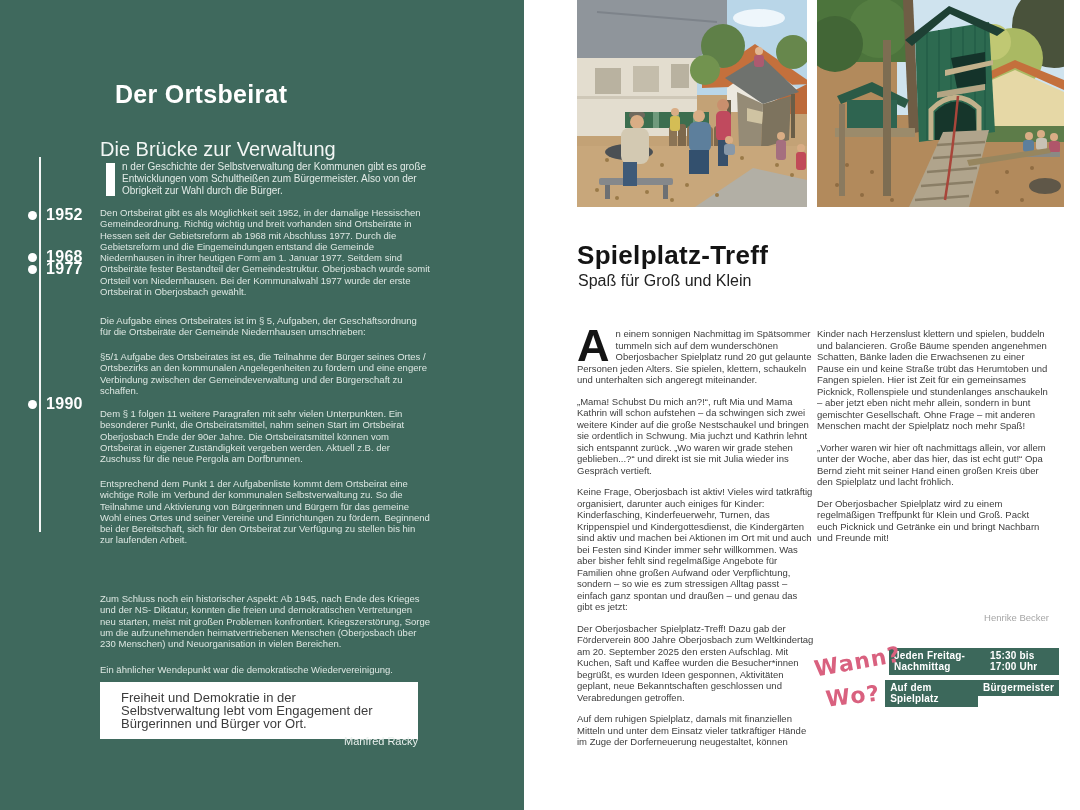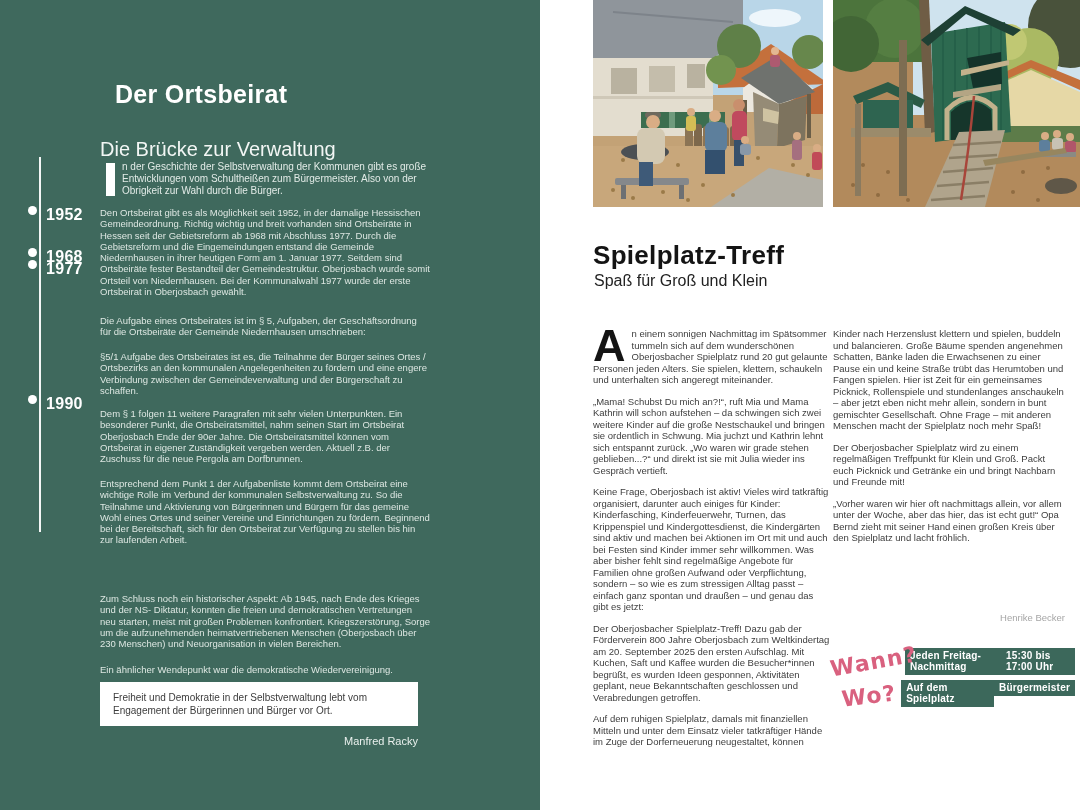--- a/index.html
+++ b/index.html
@@ -6,35 +6,35 @@
   html,body { background:#ffffff; }
   body { font-family:"Liberation Sans", sans-serif; }
   .canvas { position:relative; width:1080px; height:810px; background:#ffffff; overflow:hidden; }
 
   
   .page-left { position:absolute; left:0; top:0; width:540px; height:810px; background:#3f695d; color:#fff; }
   .lp-title { position:absolute; left:99px; top:80px; font-size:25px; font-weight:800; letter-spacing:.3px; color:#ffffff;margin-left:16px; }
   .lp-subtitle { position:absolute; left:100px; top:108px; font-size:20px; font-weight:400; color:#f2f6f4;margin-top:30px; }
 
   .tl-line { position:absolute; left:39px; top:157px; width:2px; height:375px; background:#f4f7f6; }
-  .tl-item { position:absolute; left:28px; display:flex; }
+  .tl-item { position:absolute; left:28px; display:flex; align-items:center; }
   .tl-dot { width:9px; height:9px; border-radius:50%; background:#ffffff; margin-right:9px; flex:0 0 auto; }
   .tl-year { font-size:16px; font-weight:800; color:#ffffff; letter-spacing:.3px; }
 
   .lp-intro { position:absolute; left:98px; top:161px; width:330px; font-size:10px; line-height:11.8px; color:#e2ebe7;padding-left:8px; }
   .dropcap-bar { float:left; width:9px; height:33px; background:#ffffff; margin:2px 7px 0 0; }
 
   .lp-p { position:absolute; left:100px; width:330px; font-size:9.5px; line-height:11.3px; color:#dde7e2; }
 
   .quote-box { position:absolute; left:100px; top:682px; width:318px; background:#ffffff; color:#3c3c3c;
-               font-size:10px; line-height:13px; padding:9px 13px; }
+               font-size:13px; line-height:13px; padding:9px 21px; }
   .lp-author { position:absolute; left:100px; top:735px; width:318px; text-align:right; font-size:11px; color:#e9f0ed; }
 
   
-  .page-right { position:absolute; left:540px; top:0; width:540px; height:810px; background:#ffffff; color:#3d3d3d; }
+  .page-right { position:absolute; left:524px; top:0; width:540px; height:810px; background:#ffffff; color:#3d3d3d; }
   .photo { position:absolute; top:0; height:207px; overflow:hidden; }
   .photo svg { display:block; }
   .photo-1 { left:53px; width:230px; }
   .photo-2 { left:293px; width:247px; }
 
   .rp-title { position:absolute; left:53px; top:240px; font-size:26px; font-weight:800; color:#141414; letter-spacing:.3px; }
   .rp-subtitle { position:absolute; left:54px; top:272px; font-size:16px; font-weight:400; color:#222; }
 
   .col { position:absolute; top:328px; font-size:9.5px; line-height:11.5px; color:#3d3d3d; }
   .col-1 { left:53px; width:237px; }
@@ -260,22 +260,22 @@
         <span class="dropcap">A</span><span>n einem sonnigen Nachmittag im Spätsommer tummeln sich auf dem wunderschönen Oberjosbacher Spielplatz rund 20 gut gelaunte Personen jeden Alters. Sie spielen, klettern, schaukeln und unterhalten sich angeregt miteinander.</span>
       </p>
       <p>„Mama! Schubst Du mich an?!“, ruft Mia und Mama Kathrin will schon aufstehen – da schwingen sich zwei weitere Kinder auf die große Nestschaukel und bringen sie ordentlich in Schwung. Mia juchzt und Kathrin lehnt sich entspannt zurück. „Wo waren wir grade stehen geblieben...?“ und direkt ist sie mit Julia wieder ins Gespräch vertieft.</p>
       <p>Keine Frage, Oberjosbach ist aktiv! Vieles wird tatkräftig organisiert, darunter auch einiges für Kinder: Kinderfasching, Kinderfeuerwehr, Turnen, das Krippenspiel und Kindergottesdienst, die Kindergärten sind aktiv und machen bei Aktionen im Ort mit und auch bei Festen sind Kinder immer sehr willkommen. Was aber bisher fehlt sind regelmäßige Angebote für Familien ohne großen Aufwand oder Verpflichtung, sondern – so wie es zum stressigen Alltag passt – einfach ganz spontan und draußen – und genau das gibt es jetzt:</p>
       <p>Der Oberjosbacher Spielplatz-Treff! Dazu gab der Förderverein 800 Jahre Oberjosbach zum Weltkindertag am 20. September 2025 den ersten Aufschlag. Mit Kuchen, Saft und Kaffee wurden die Besucher*innen begrüßt, es wurden Ideen gesponnen, Aktivitäten geplant, neue Bekanntschaften geschlossen und Verabredungen getroffen.</p>
       <p>Auf dem ruhigen Spielplatz, damals mit finanziellen Mitteln und unter dem Einsatz vieler tatkräftiger Hände im Zuge der Dorferneuerung neugestaltet, können</p>
     </div>
 
     <div class="col col-2">
       <p>Kinder nach Herzenslust klettern und spielen, buddeln und balancieren. Große Bäume spenden angenehmen Schatten, Bänke laden die Erwachsenen zu einer Pause ein und keine Straße trübt das Herumtoben und Fangen spielen. Hier ist Zeit für ein gemeinsames Picknick, Rollenspiele und stundenlanges anschaukeln – aber jetzt eben nicht mehr allein, sondern in bunt gemischter Gesellschaft. Ohne Frage – mit anderen Menschen macht der Spielplatz noch mehr Spaß!</p>
+      <p>„Vorher waren wir hier oft nachmittags allein, vor allem unter der Woche, aber das hier, das ist echt gut!“ Opa Bernd zieht mit seiner Hand einen großen Kreis über den Spielplatz und lacht fröhlich.</p>
       <p>Der Oberjosbacher Spielplatz wird zu einem regelmäßigen Treffpunkt für Klein und Groß. Packt euch Picknick und Getränke ein und bringt Nachbarn und Freunde mit!</p>
-      <p>„Vorher waren wir hier oft nachmittags allein, vor allem unter der Woche, aber das hier, das ist echt gut!“ Opa Bernd zieht mit seiner Hand einen großen Kreis über den Spielplatz und lacht fröhlich.</p>
     </div>
 
     <div class="rp-author">Henrike Becker</div>
 
     <div class="info-block">
       <div class="info-row">
         <span class="hand-label hand-wann">Wann?</span>
         <span class="badges">
           <span class="badge">Jeden Freitag-Nachmittag</span>
           <span class="badge">15:30 bis 17:00 Uhr</span>

